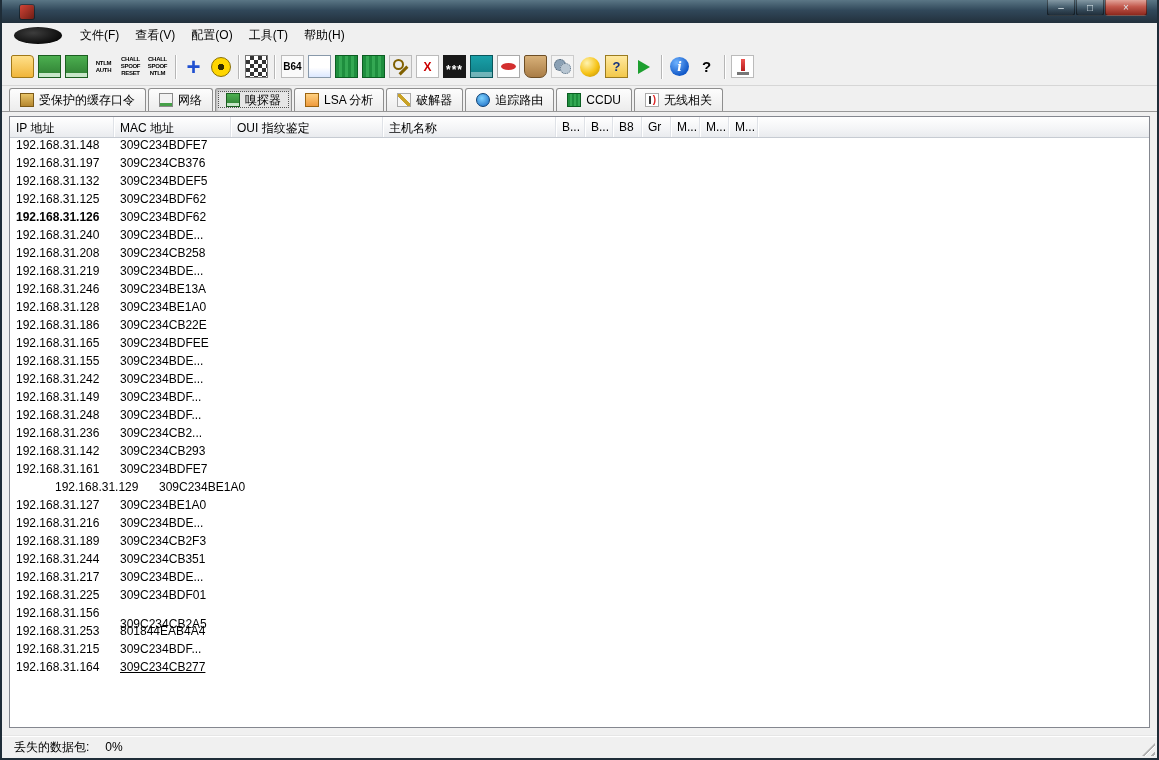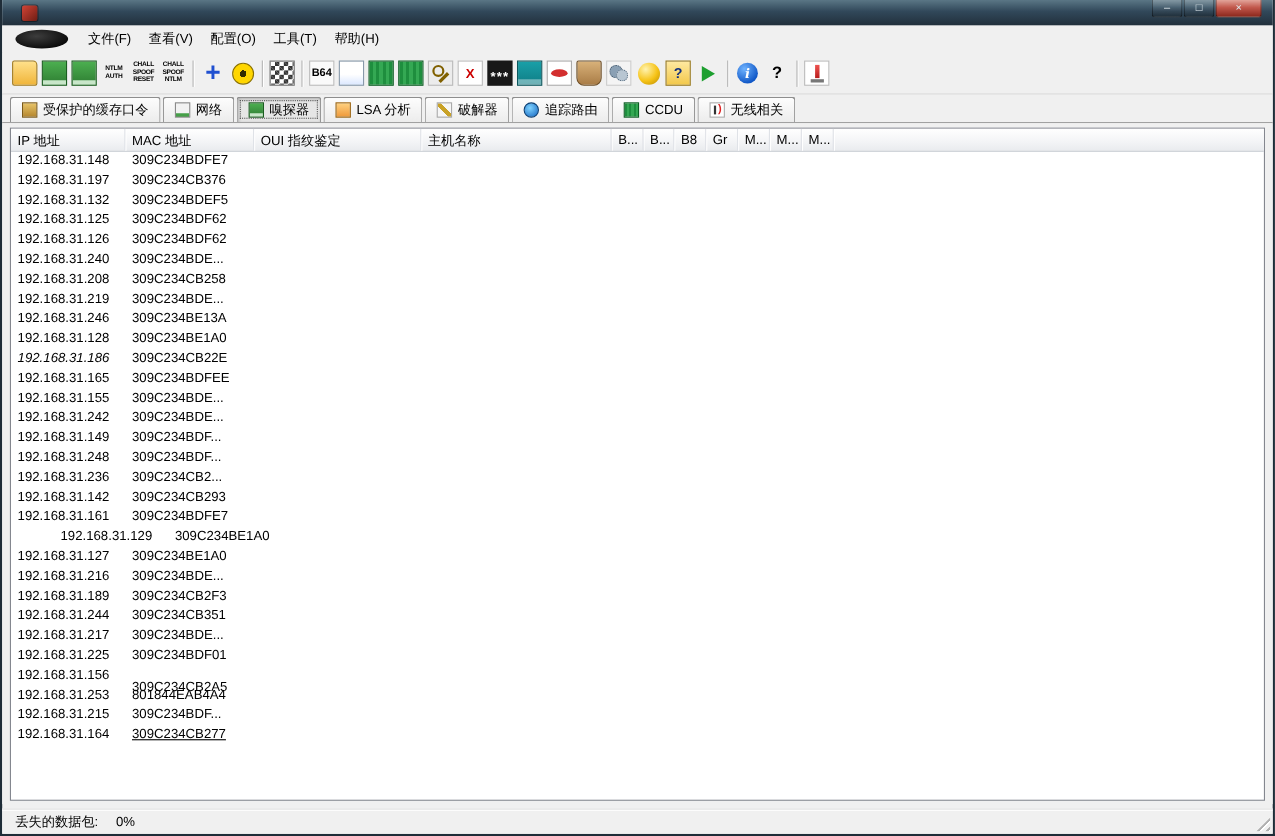--- a/index.html
+++ b/index.html
@@ -309,21 +309,21 @@
           </div>
           <div class="lv-row">
             <div class="lv-c" style="width: 104px;">192.168.31.132</div>
             <div class="lv-c" style="width: 117px;">309C234BDEF5</div>
           </div>
           <div class="lv-row">
             <div class="lv-c" style="width: 104px;">192.168.31.125</div>
             <div class="lv-c" style="width: 117px;">309C234BDF62</div>
           </div>
           <div class="lv-row">
-            <div class="lv-c" style="width: 104px;">192.168.31.126</div>
+            <div class="lv-c" style="width: 104px; font-weight: bold;">192.168.31.126</div>
             <div class="lv-c" style="width: 117px;">309C234BDF62</div>
           </div>
           <div class="lv-row">
             <div class="lv-c" style="width: 104px;">192.168.31.240</div>
             <div class="lv-c" style="width: 117px;">309C234BDE...</div>
           </div>
           <div class="lv-row">
             <div class="lv-c" style="width: 104px;">192.168.31.208</div>
             <div class="lv-c" style="width: 117px;">309C234CB258</div>
           </div>
@@ -333,21 +333,21 @@
           </div>
           <div class="lv-row">
             <div class="lv-c" style="width: 104px;">192.168.31.246</div>
             <div class="lv-c" style="width: 117px;">309C234BE13A</div>
           </div>
           <div class="lv-row">
             <div class="lv-c" style="width: 104px;">192.168.31.128</div>
             <div class="lv-c" style="width: 117px;">309C234BE1A0</div>
           </div>
           <div class="lv-row">
-            <div class="lv-c" style="width: 104px; font-style: italic;">192.168.31.186</div>
+            <div class="lv-c" style="width: 104px;">192.168.31.186</div>
             <div class="lv-c" style="width: 117px;">309C234CB22E</div>
           </div>
           <div class="lv-row">
             <div class="lv-c" style="width: 104px;">192.168.31.165</div>
             <div class="lv-c" style="width: 117px;">309C234BDFEE</div>
           </div>
           <div class="lv-row">
             <div class="lv-c" style="width: 104px;">192.168.31.155</div>
             <div class="lv-c" style="width: 117px;">309C234BDE...</div>
           </div>

